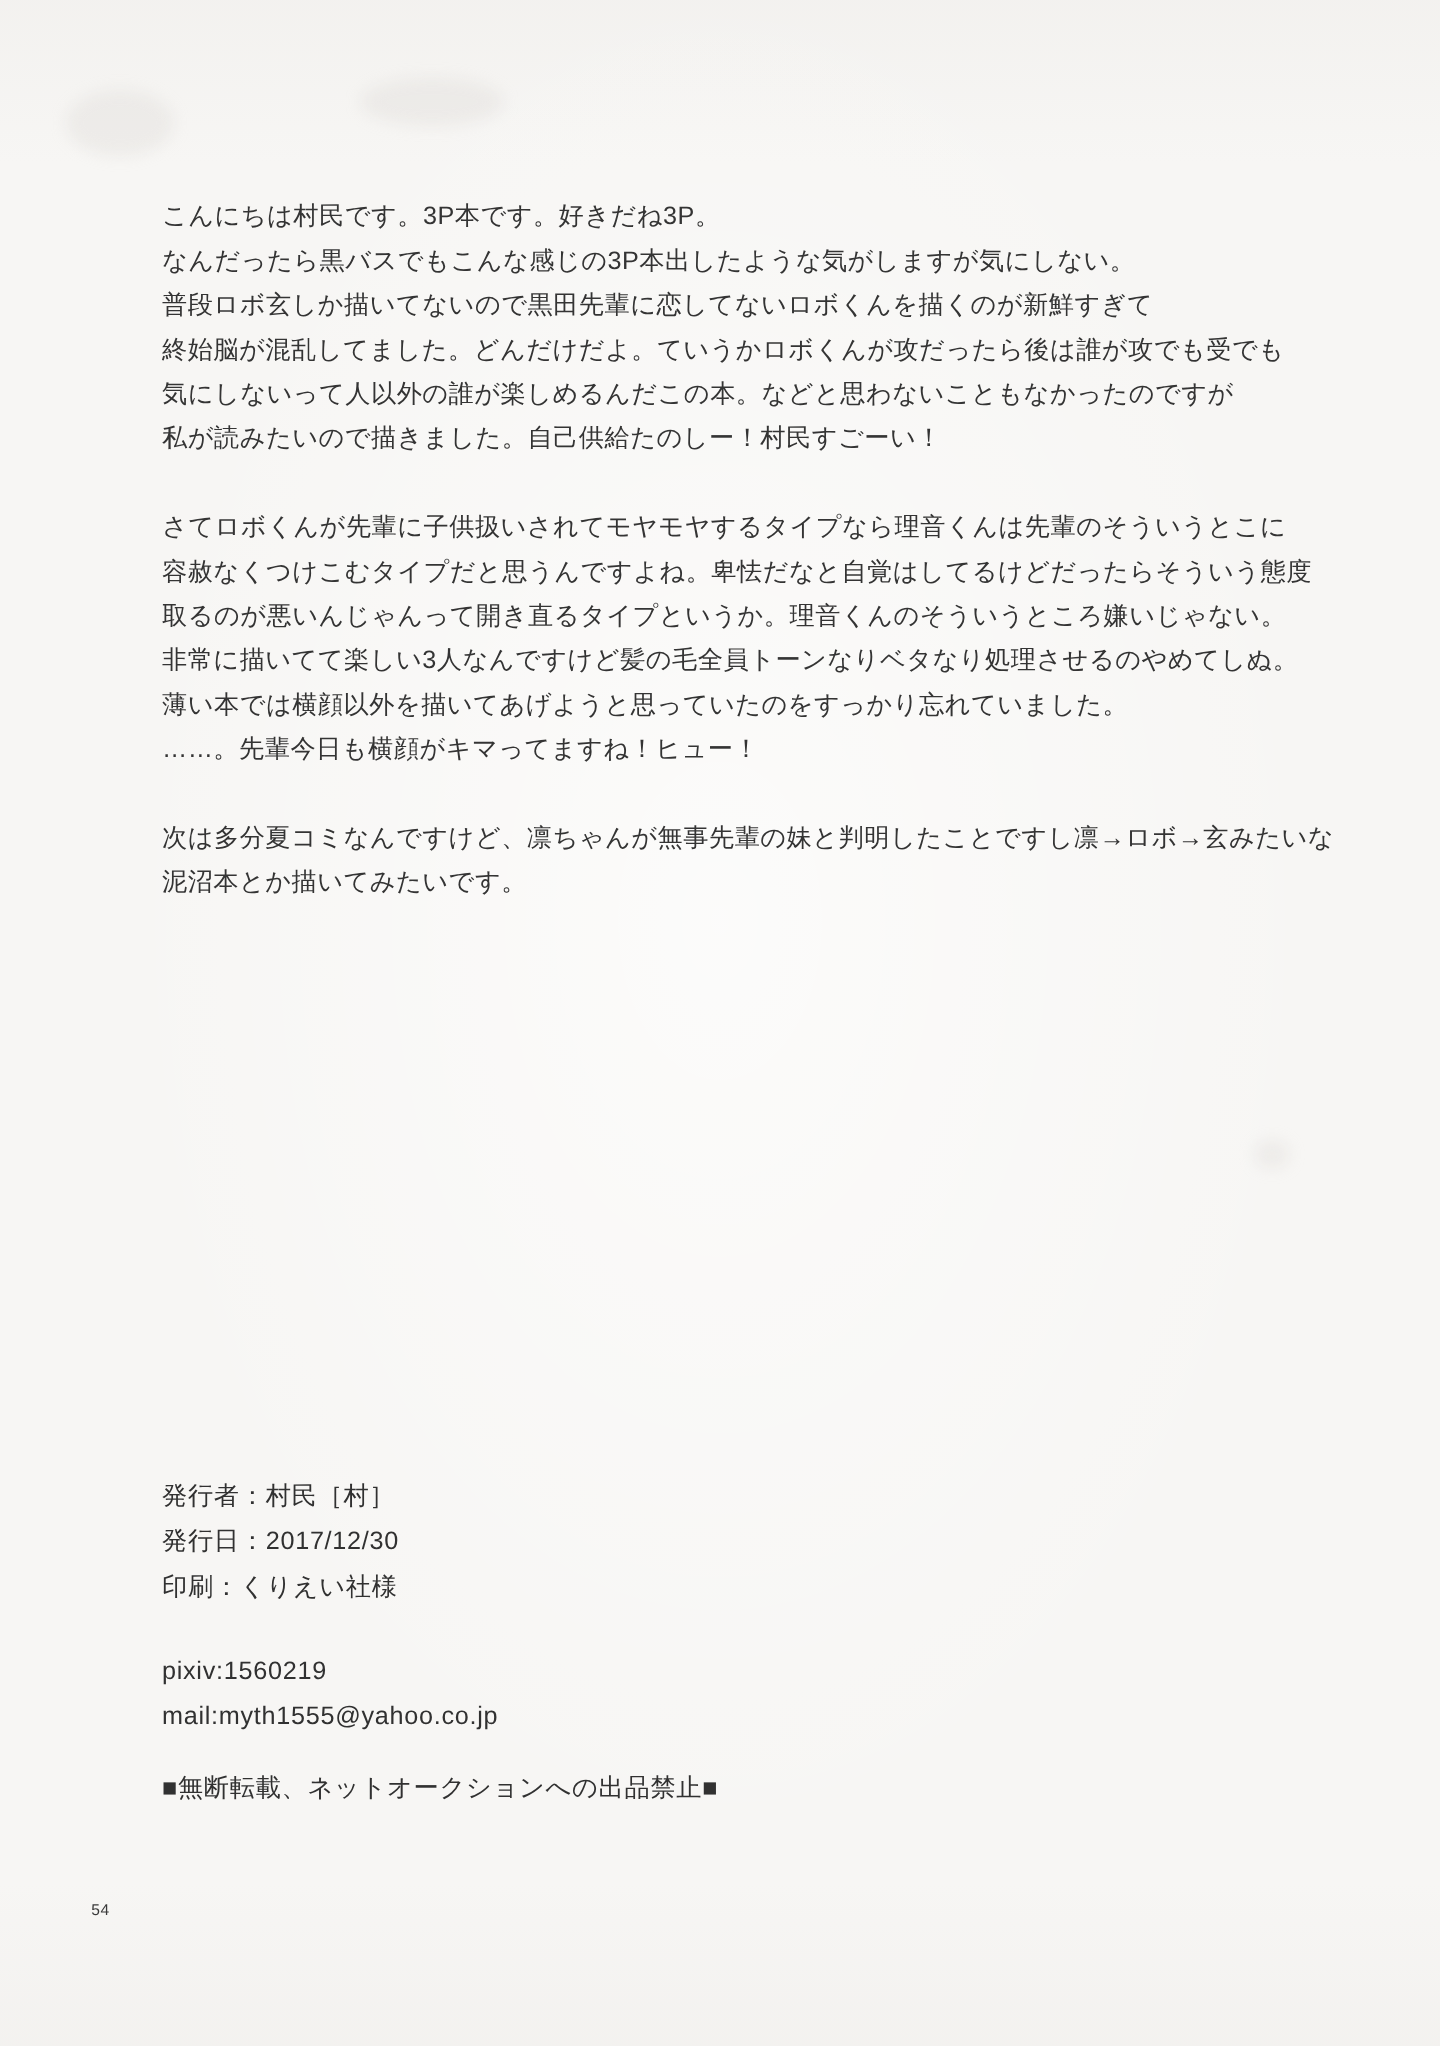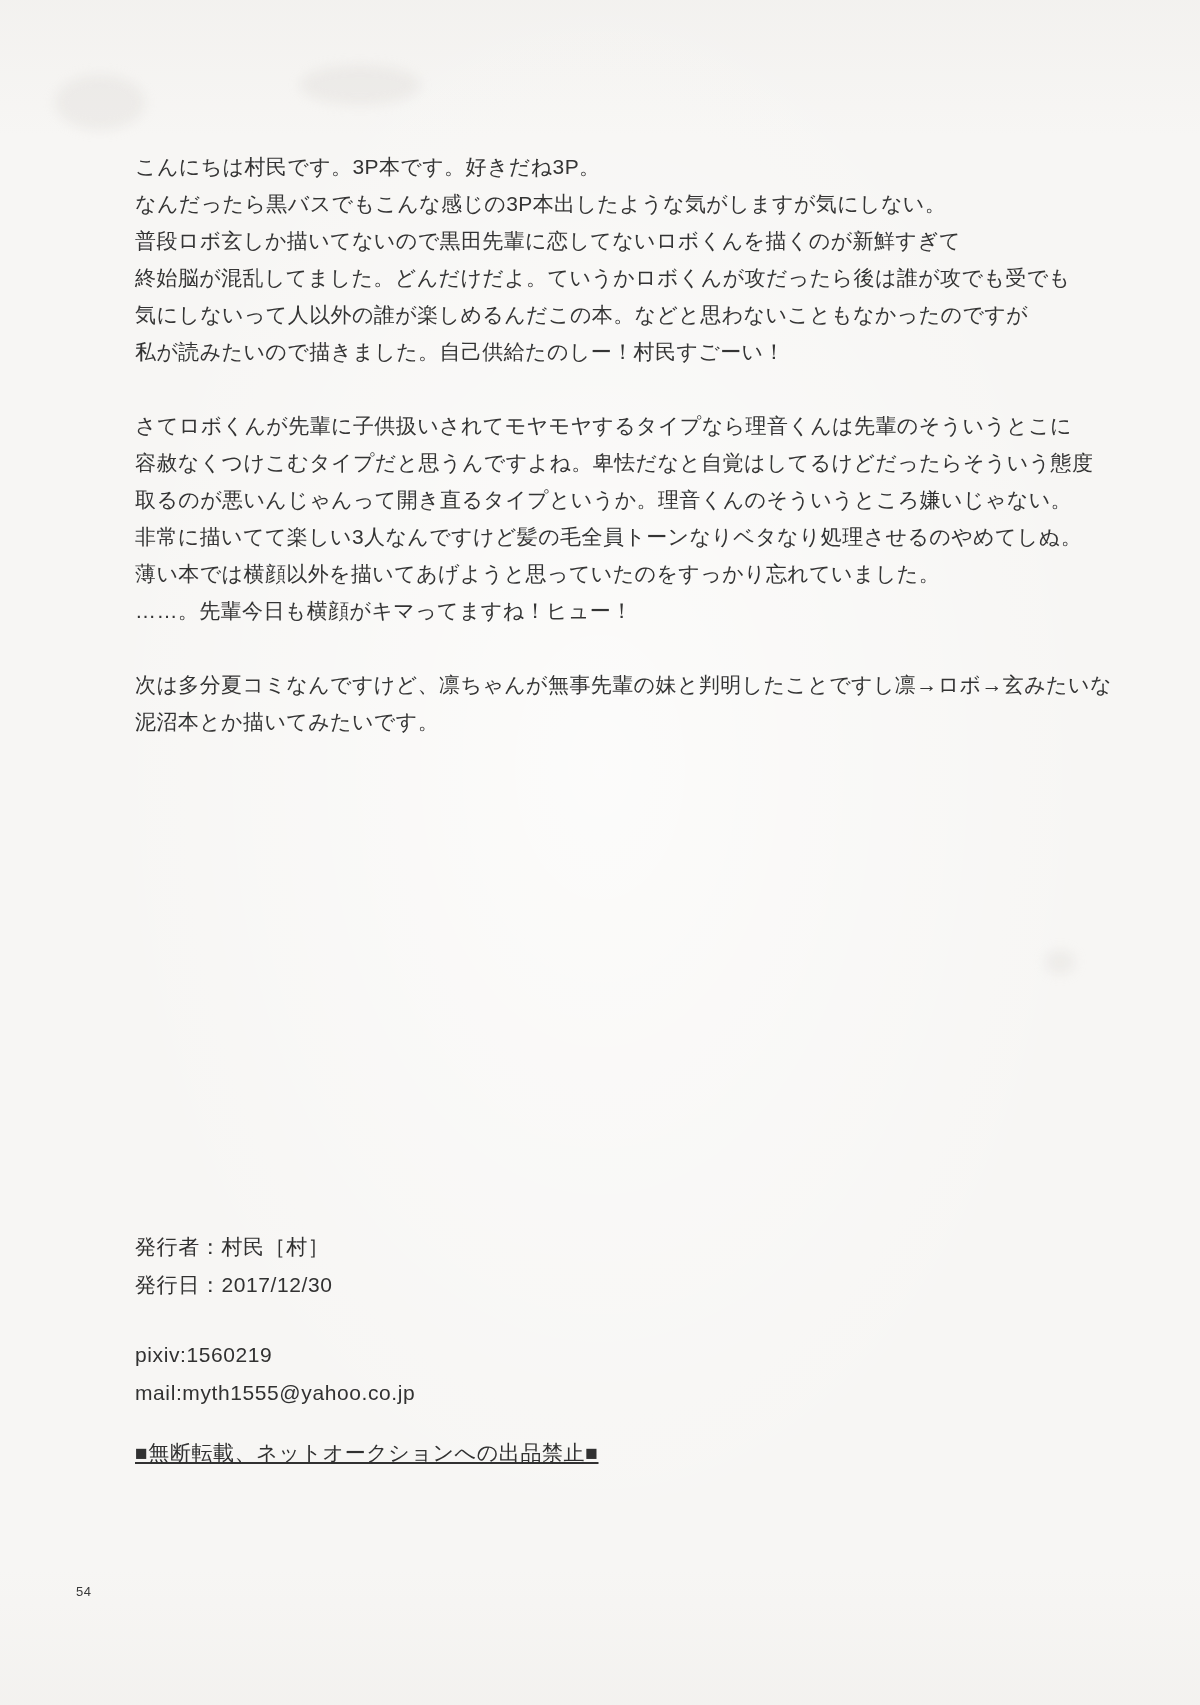--- a/index.html
+++ b/index.html
@@ -33,21 +33,21 @@
     filter: blur(6px);
     pointer-events: none;
   }
   .smudge.s1 { left: 55px;  top: 75px;   width: 90px; height: 55px; }
   .smudge.s2 { left: 300px; top: 65px;   width: 120px; height: 40px; }
   .smudge.s3 { left: 1045px; top: 950px; width: 30px; height: 24px; }
 
   .afterword {
     position: absolute;
     left: 135px;
-    top: 148px;
+    top: 162px;
     width: 960px;
     font-size: 21px;
     line-height: 37px;
     letter-spacing: 0.4px;
     color: #343434;
   }
   .afterword .para { margin: 0 0 37px 0; }
   .afterword .para:last-child { margin-bottom: 0; }
   .afterword .line { white-space: nowrap; }
 
@@ -60,21 +60,21 @@
     letter-spacing: 0.6px;
     color: #313131;
   }
   .colophon .c-title {
     font-size: 23px;
     letter-spacing: 1px;
     margin-bottom: 14px;
   }
   .colophon .c-line { white-space: nowrap; }
   .colophon .c-gap { height: 32px; }
-  .colophon .c-warning { margin-top: 22px; text-decoration: underline; }
+  .colophon .c-warning { margin-top: 22px; }
 
   .page-number {
     position: absolute;
     left: 76px;
     top: 1584px;
     font-size: 13px;
     color: #3a3a3a;
     letter-spacing: 0.5px;
   }
 </style>
@@ -106,20 +106,21 @@
     </div>
     <div class="para">
       <div class="line">次は多分夏コミなんですけど、凛ちゃんが無事先輩の妹と判明したことですし凛→ロボ→玄みたいな</div>
       <div class="line">泥沼本とか描いてみたいです。</div>
     </div>
   </div>
 
   <div class="colophon">
     <div class="c-line">発行者：村民［村］</div>
     <div class="c-line">発行日：2017/12/30</div>
+    <div class="c-line">印刷：くりえい社様</div>
     <div class="c-gap"></div>
     <div class="c-line">pixiv:1560219</div>
     <div class="c-line">mail:myth1555@yahoo.co.jp</div>
     <div class="c-line c-warning">■無断転載、ネットオークションへの出品禁止■</div>
   </div>
 
   <div class="page-number">54</div>
 </div>
 
 </body></html>

